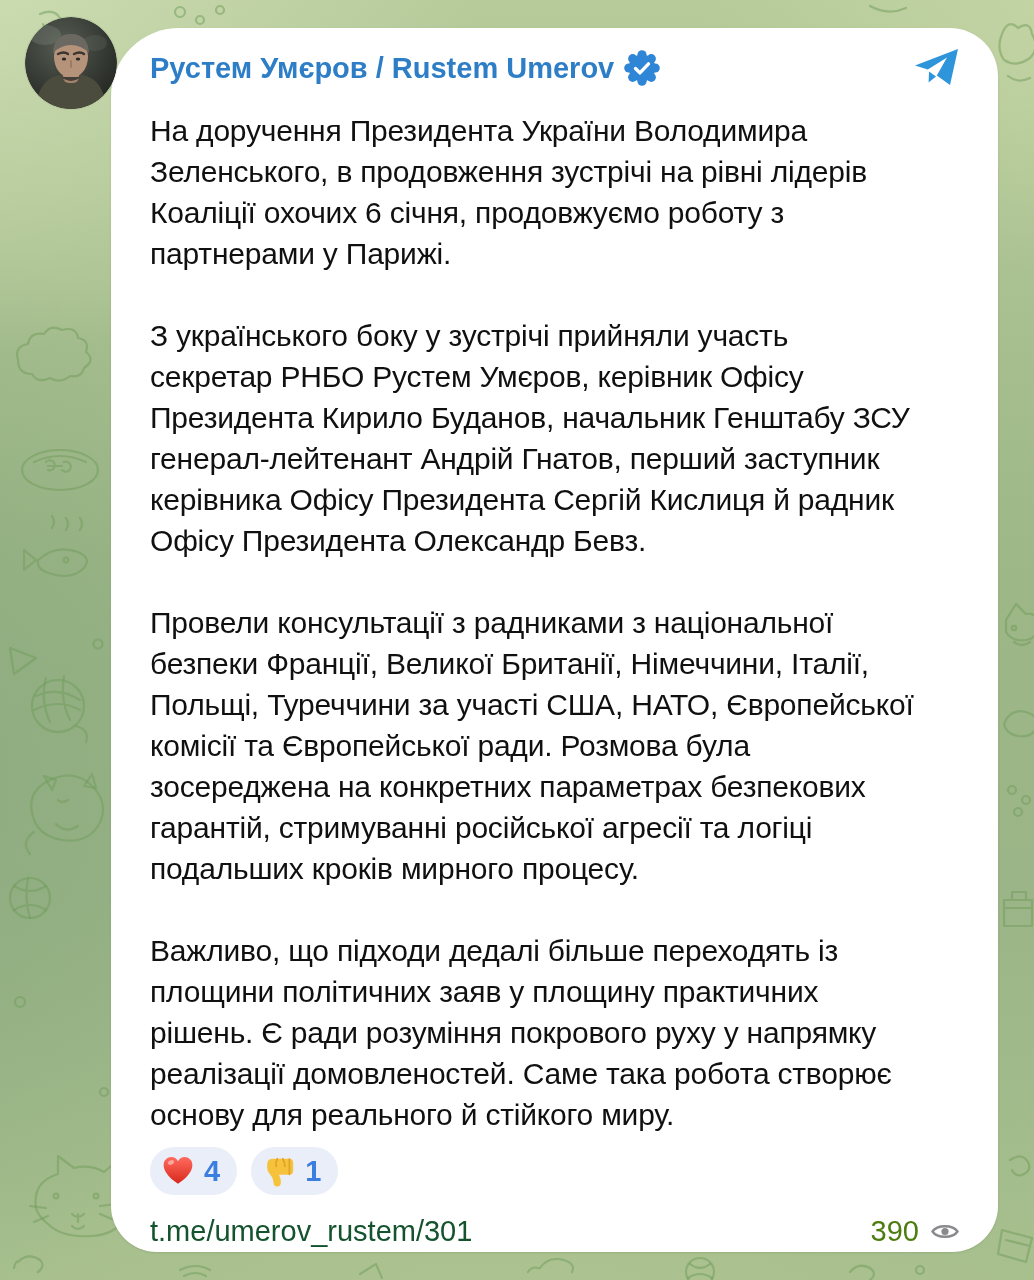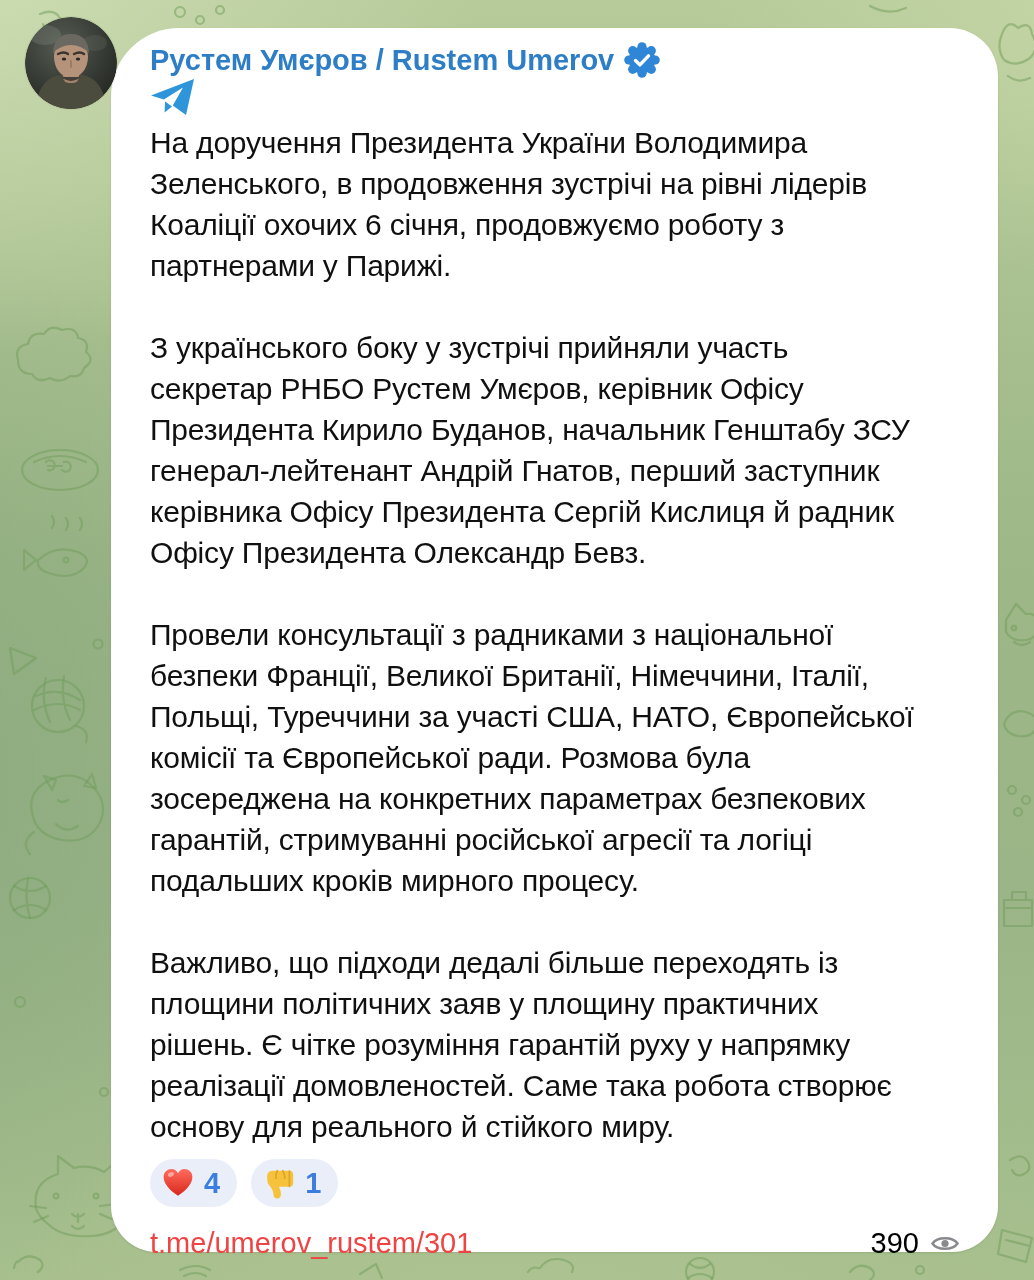--- a/index.html
+++ b/index.html
@@ -19,44 +19,44 @@
   .avatar{
     position:absolute;left:25px;top:17px;width:92px;height:92px;border-radius:50%;
     overflow:hidden;z-index:2;box-shadow:0 0 0 1px rgba(0,0,0,.05);
   }
   .bubble{
     position:absolute;left:111px;top:28px;width:887px;height:1224px;z-index:1;
     background:#ffffff;border-radius:68px 48px 46px 46px;
     box-sizing:border-box;padding:14px 38px 0 39px;
     box-shadow:0 1px 2px rgba(60,80,40,.15);
   }
-  .header{display:flex;align-items:flex-start;justify-content:space-between;height:52px;flex-direction:column;}
+  .header{display:flex;align-items:center;justify-content:space-between;height:52px;}
   .name-wrap{display:flex;align-items:center;gap:10px;min-width:0;}
   .channel-name{font-size:29px;font-weight:bold;color:#2d7ec6;white-space:nowrap;}
   .badge{width:36px;height:36px;flex:0 0 auto;}
   .plane{width:46px;height:40px;flex:0 0 auto;}
 
-  .msg-body{margin-top:28px;}
+  .msg-body{margin-top:16px;}
   .msg-body p{
     margin:0 0 41px 0;font-size:30px;line-height:41px;color:#101010;
     white-space:pre-line;letter-spacing:-0.2px;
   }
   .msg-body p:last-child{margin-bottom:0;}
 
   .reactions{display:flex;gap:14px;margin-top:12px;}
   .reaction-pill{
     display:inline-flex;align-items:center;gap:9px;height:48px;
     padding:0 17px 0 11px;border-radius:24px;background:#e9eef9;cursor:pointer;
   }
   .reaction-count{font-size:29px;font-weight:bold;color:#3c7de0;}
   .emoji{width:34px;height:34px;}
 
   .footer{display:flex;align-items:center;justify-content:space-between;margin-top:16px;height:40px;}
-  .post-link{font-size:29px;color:#ef4444;text-decoration:none;cursor:pointer;}
-  .meta{display:flex;align-items:center;gap:11px;color:#000000;font-size:29px;}
+  .post-link{font-size:29px;color:#14532d;text-decoration:none;cursor:pointer;}
+  .meta{display:flex;align-items:center;gap:11px;color:#4d7c0f;font-size:29px;}
   .eye{width:30px;height:21px;}
 </style>
 </head>
 <body>
 
 <svg class="doodles" viewBox="0 0 1034 1280" xmlns="http://www.w3.org/2000/svg">
 
   <path d="M40,14 q14,-6 20,4 q5,9 -6,12 q-9,2 -11,-6"></path>
   <circle cx="180" cy="12" r="5"></circle>
     <circle cx="200" cy="20" r="4"></circle>
@@ -179,21 +179,21 @@
 Офісу Президента Олександр Бевз.</p>
     <p>Провели консультації з радниками з національної
 безпеки Франції, Великої Британії, Німеччини, Італії,
 Польщі, Туреччини за участі США, НАТО, Європейської
 комісії та Європейської ради. Розмова була
 зосереджена на конкретних параметрах безпекових
 гарантій, стримуванні російської агресії та логіці
 подальших кроків мирного процесу.</p>
     <p>Важливо, що підходи дедалі більше переходять із
 площини політичних заяв у площину практичних
-рішень. Є чітке розуміння гарантій руху у напрямку
+рішень. Є ради розуміння покрового руху у напрямку
 реалізації домовленостей. Саме така робота створює
 основу для реального й стійкого миру.</p>
   </div>
 
   <div class="reactions">
     <div class="reaction-pill">
       <svg class="emoji" viewBox="0 0 36 36" xmlns="http://www.w3.org/2000/svg">
         <defs>
           <linearGradient id="hg" x1="0" y1="0" x2="0" y2="1">
             <stop offset="0%" stop-color="#ff6b5e"></stop>

